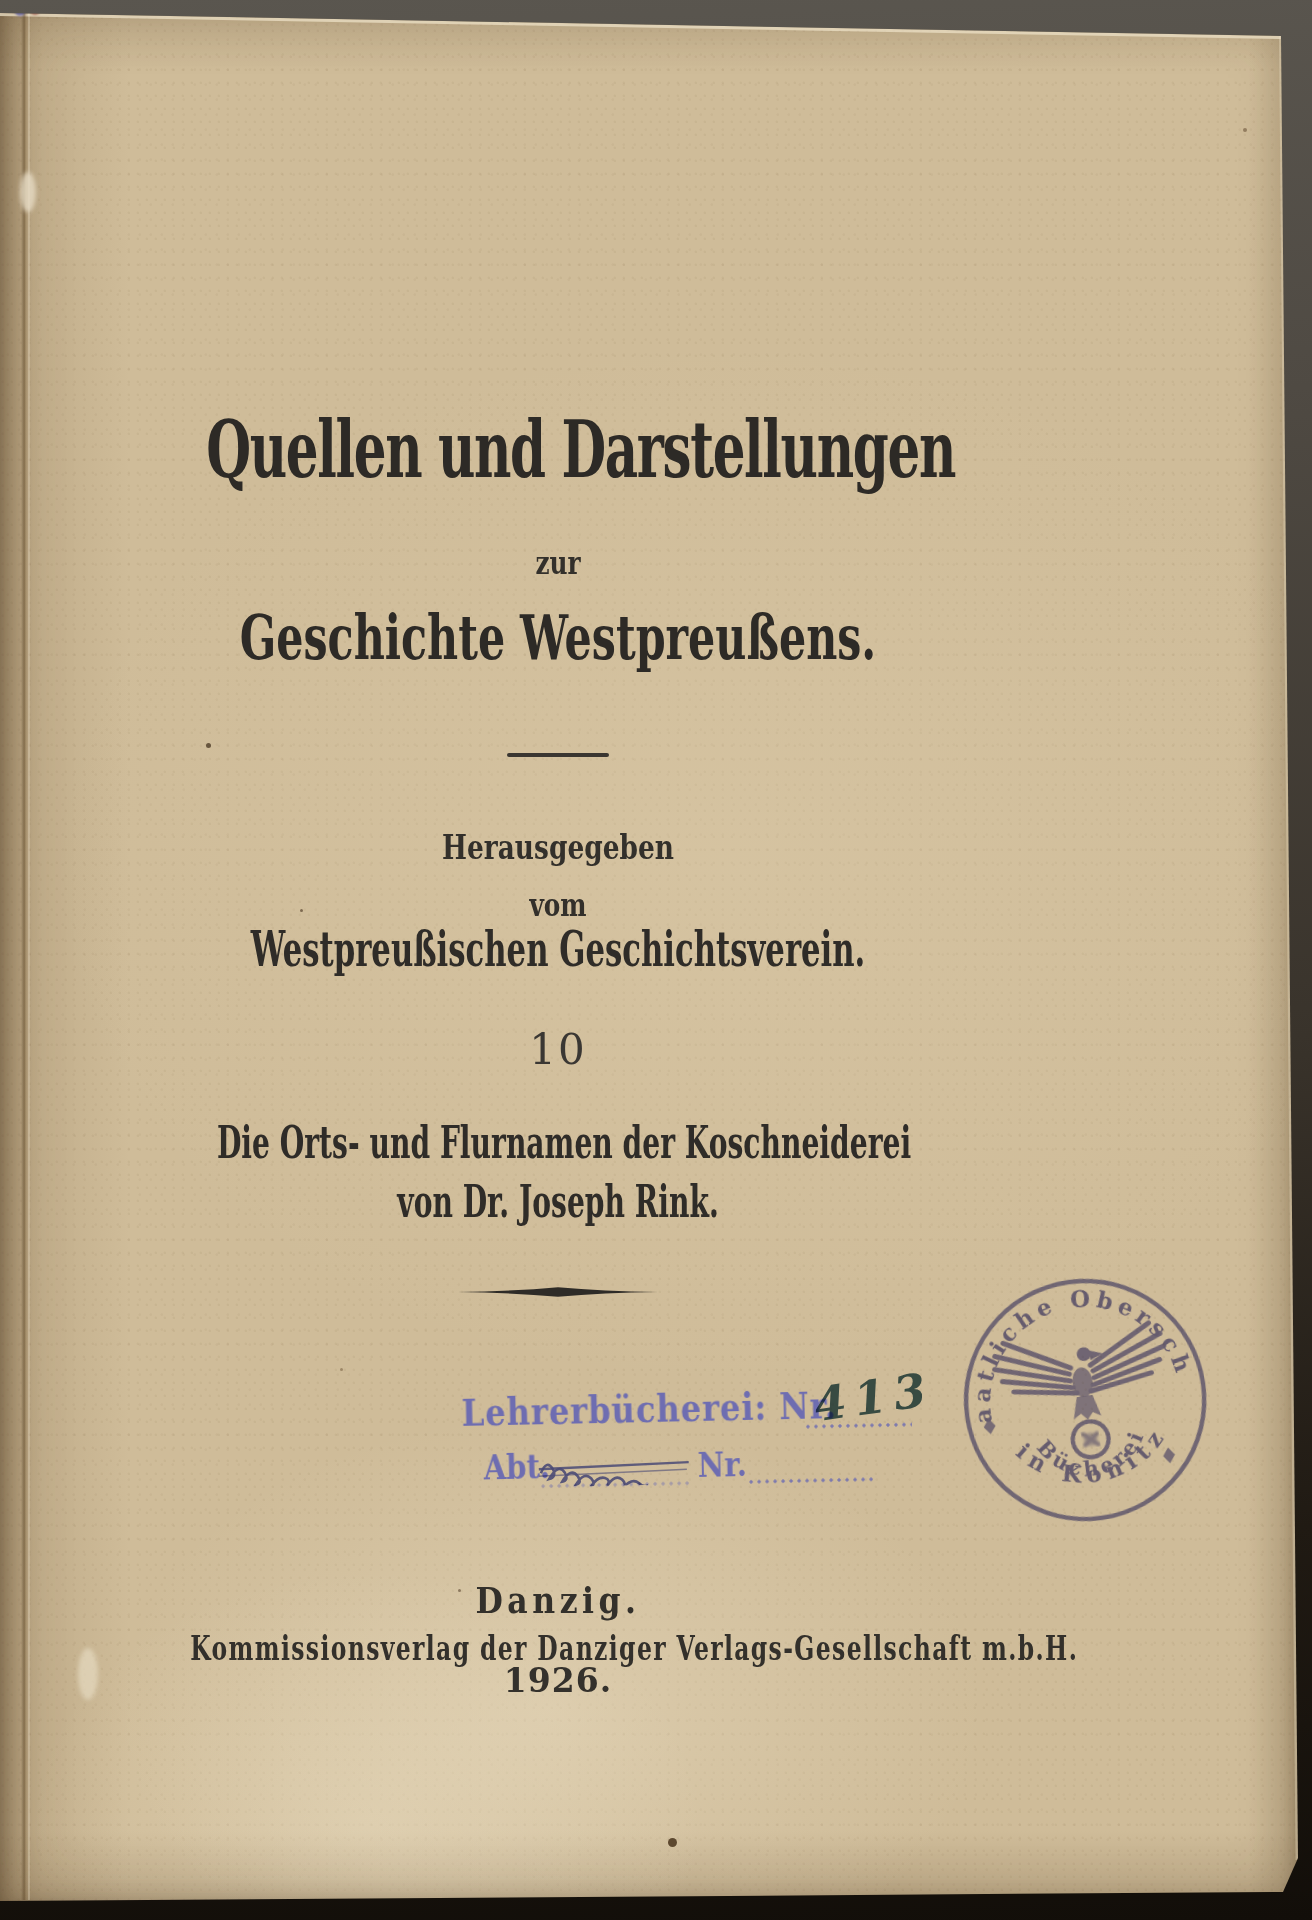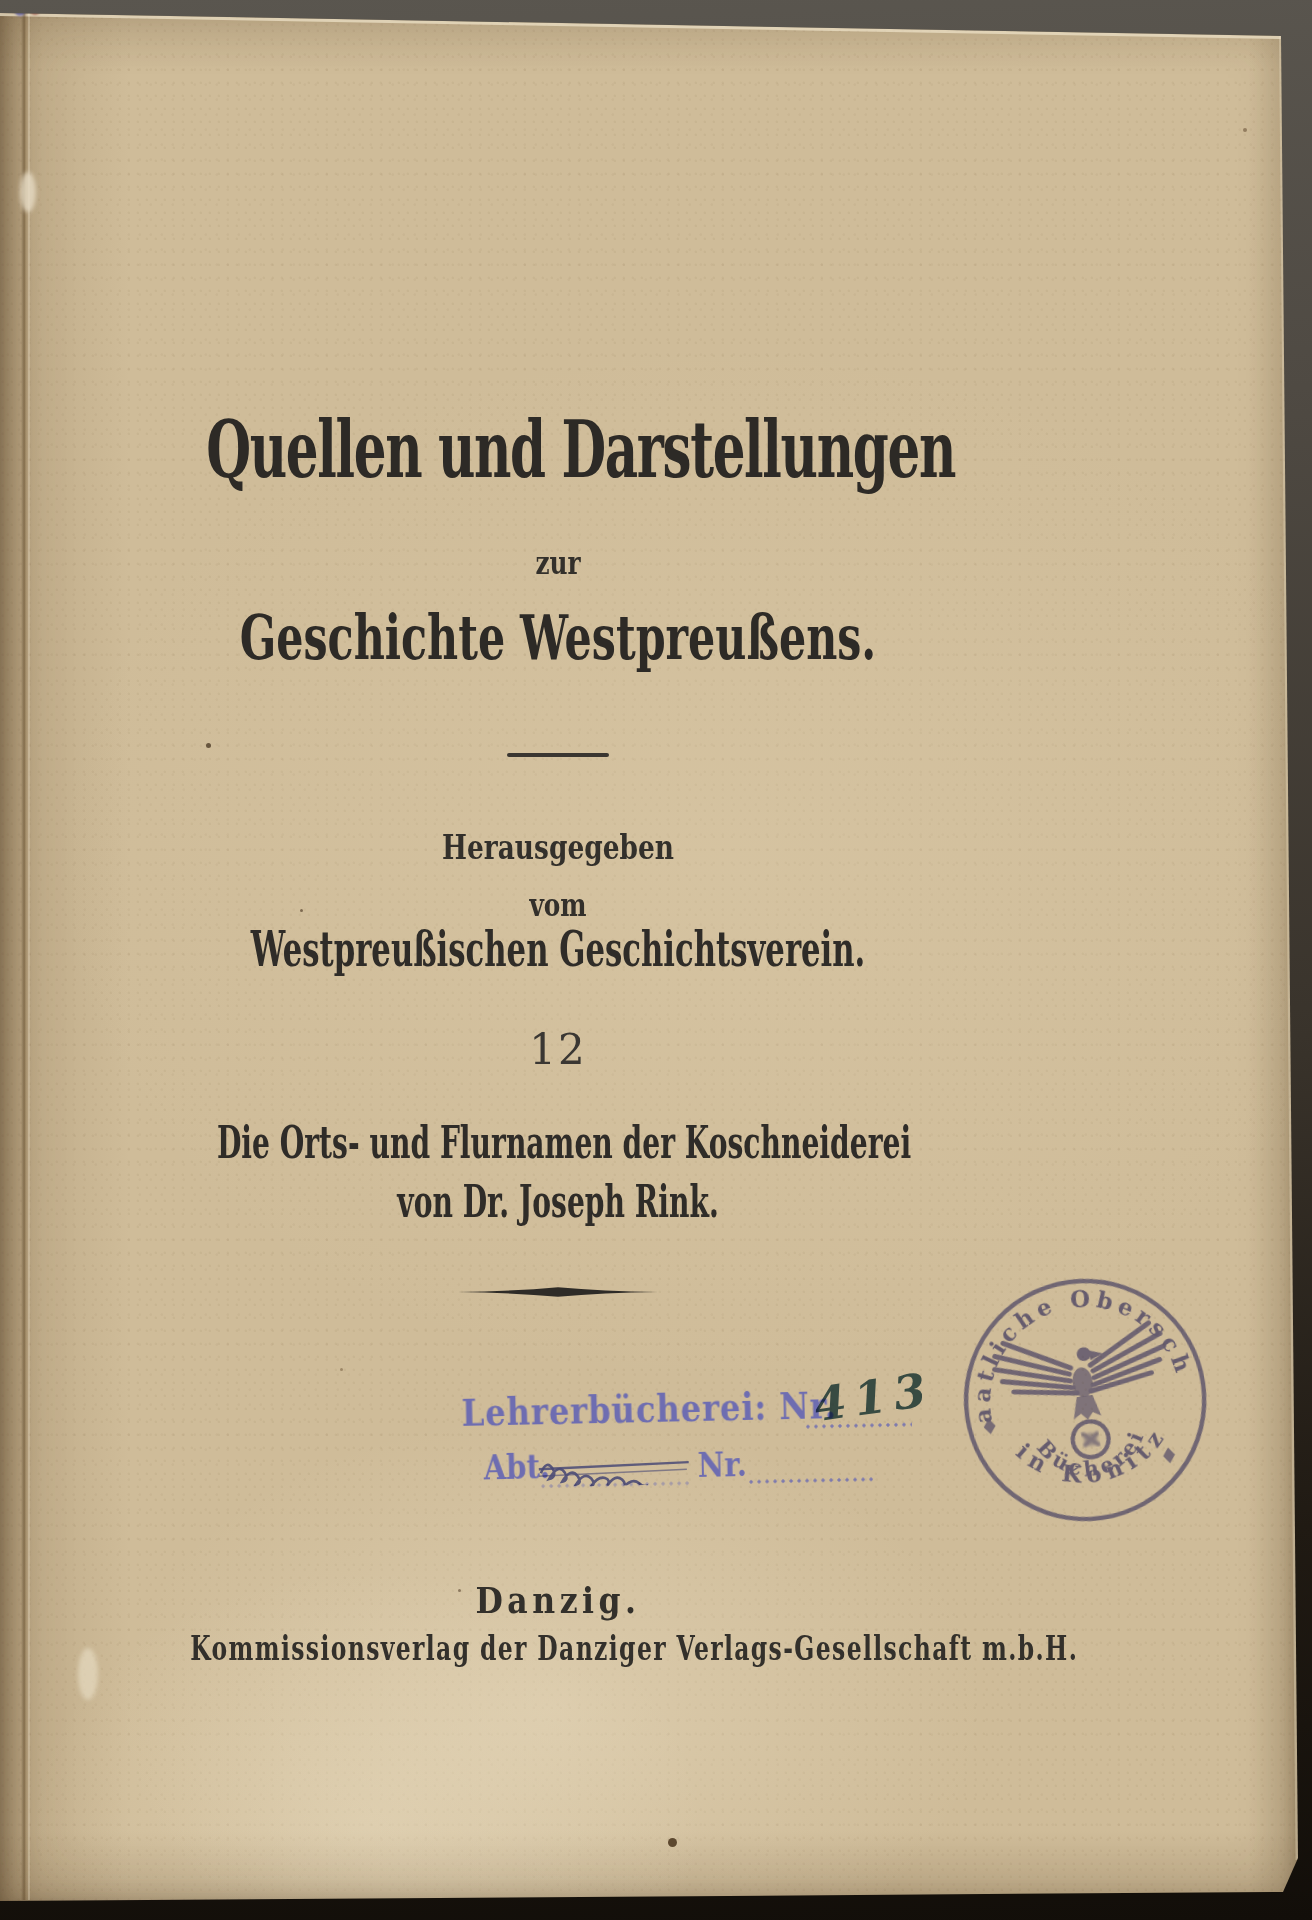--- a/index.html
+++ b/index.html
@@ -76,34 +76,35 @@
     <div class="line frak" style="top:607px;font-size:62px;transform:scaleX(.69);color:#2d2a26;">Geschichte Westpreußens.</div>
 
     <div class="rule1" style="top:753px;width:102px;height:4px;"></div>
 
     <div class="line frak" style="top:831px;font-size:33px;transform:scaleX(.8);">Herausgegeben</div>
 
     <div class="line frak" style="top:890px;font-size:31px;transform:scaleX(.8);">vom</div>
 
     <div class="line frak" style="top:925px;font-size:48px;transform:scaleX(.64);color:#2f2c28;">Westpreußischen Geschichtsverein.</div>
 
-    <div class="line" style="top:1029px;font-size:42px;letter-spacing:2px;color:#3a3733;">12</div>
+    <div class="line" style="top:1029px;font-size:42px;letter-spacing:2px;color:#3a3733;">10</div>
 
     <div class="line frak" style="top:1121px;font-size:44px;transform:scaleX(.64);color:#2f2c28;">Die Orts- und Flurnamen der Koschneiderei</div>
 
     <div class="line frak" style="top:1180px;font-size:44px;transform:scaleX(.64);color:#2f2c28;">von Dr. Joseph Rink.</div>
 
     <svg style="position:absolute;left:50%;top:1285px;transform:translateX(-50%);" width="200" height="14" viewBox="0 0 200 14">
       <path d="M0,7 Q55,6.2 100,2.2 Q145,6.2 200,7 Q145,7.8 100,11.8 Q55,7.8 0,7 Z" fill="#2e2b27"></path>
     </svg>
 
     <div class="line frak" style="top:1583px;font-size:35px;letter-spacing:5px;transform:scaleX(.9);">Danzig.</div>
 
     <div class="line frak" style="top:1631px;font-size:34px;letter-spacing:2px;transform:scaleX(.69);">Kommissionsverlag der Danziger Verlags-Gesellschaft m.b.H.</div>
 
+    <div class="line" style="top:1664px;font-size:33px;font-weight:bold;letter-spacing:1px;color:#34312c;">1926.</div>
   </div>
 
   <div style="position:absolute;left:0;top:0;transform:rotate(-1.2deg);transform-origin:600px 1430px;">
     <div class="line frak stamp-violet" style="left:462px;right:auto;top:1391px;font-size:38px;transform:scaleX(.85);transform-origin:0 50%;letter-spacing:1px;">Lehrerbücherei: Nr.</div>
     <div class="dotted" style="left:806px;top:1429px;width:106px;"></div>
     <div class="line frak stamp-violet" style="left:483px;right:auto;top:1448px;font-size:34px;transform:scaleX(.85);transform-origin:0 50%;">Abt.</div>
     <svg style="position:absolute;left:536px;top:1446px;mix-blend-mode:multiply;" width="156" height="40" viewBox="0 0 156 40">
       <path d="M4,26 q6,-14 12,-4 q4,8 -4,10 q10,-16 16,-6 q4,8 -3,9 q9,-15 16,-5 q4,7 -2,8 q8,-13 15,-6 q5,6 0,8 q7,-10 14,-8 q6,2 2,8 q8,-12 15,-6 q5,5 1,8 q9,-10 16,-4 q5,5 9,2" fill="none" stroke="#4b4b76" stroke-width="2.6" opacity=".9"></path>
       <path d="M2,22 L152,18" stroke="#4b4b76" stroke-width="2.4" opacity=".85"></path>
       <path d="M2,29 L150,25" stroke="#4b4b76" stroke-width="1.6" opacity=".6"></path>

